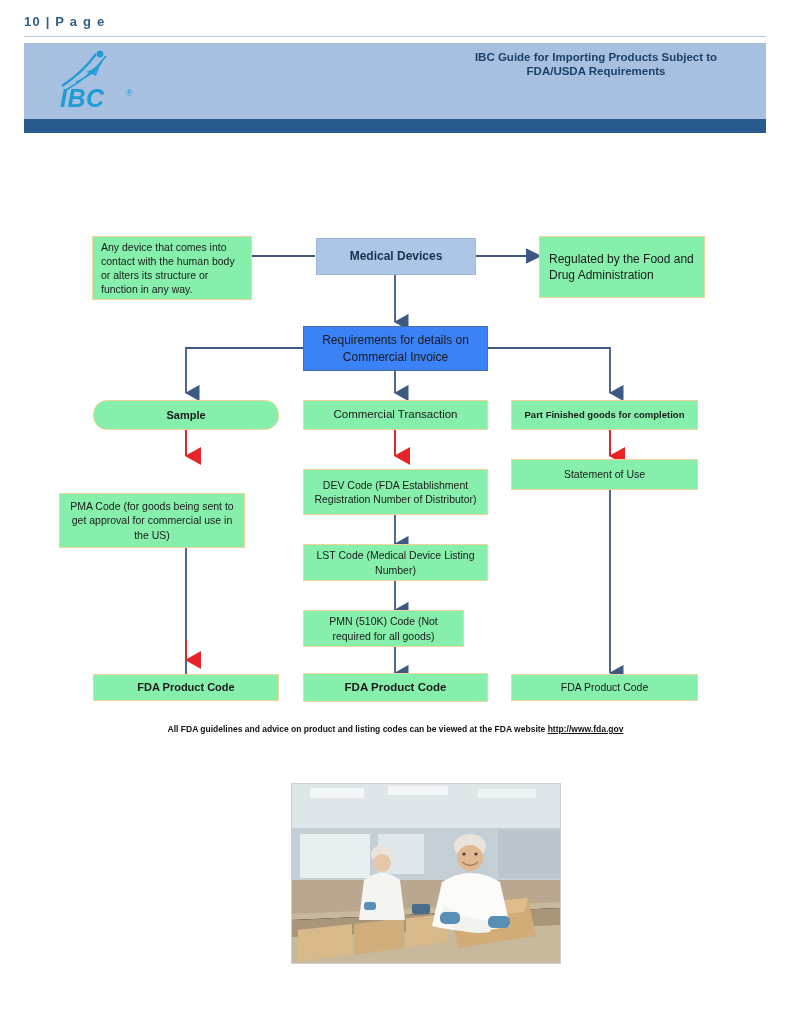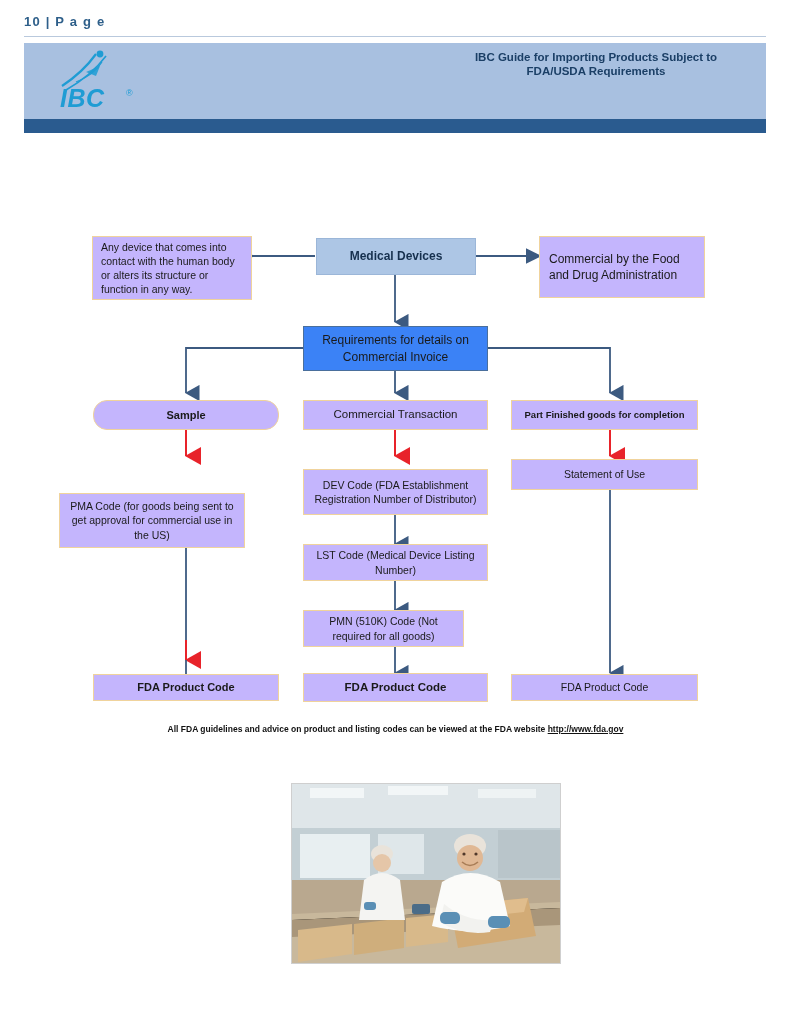--- a/index.html
+++ b/index.html
@@ -104,21 +104,21 @@
     display: flex;
     align-items: center;
     justify-content: center;
     text-align: center;
     font-size: 10.5px;
     color: #1a1a1a;
     line-height: 1.35;
     padding: 4px 6px;
   }
   .node.tan {
-    background: #c4b5fd;
+    background: #86efac;
     border: 1px solid #f0d39c;
   }
   .node.blue {
     background: #adc6e5;
     border: 1px solid #9bb6d8;
     font-size: 12px;
     font-weight: bold;
     color: #16304e;
   }
   .node.plain {
@@ -237,21 +237,21 @@
 
     <line x1="610" y1="430" x2="610" y2="456" stroke="#e8232a" stroke-width="2" marker-end="url(#arrBred)"></line>
 
     <line x1="610" y1="490" x2="610" y2="673" stroke="#3c5a80" stroke-width="1.8" marker-end="url(#arrB)"></line>
   </svg>
 
   <div class="node blue" style="left:316px; top:238px; width:160px; height:37px;">Medical Devices</div>
 
   <div class="node tan" style="left:92px; top:236px; width:160px; height:64px; text-align:left; justify-content:flex-start; padding:6px 8px;">Any device that comes into contact with the human body or alters its structure  or function in any way.</div>
 
-  <div class="node tan big" style="left:539px; top:236px; width:166px; height:62px; text-align:left; justify-content:flex-start; padding:6px 9px;">Commercial by the Food and Drug Administration</div>
+  <div class="node tan big" style="left:539px; top:236px; width:166px; height:62px; text-align:left; justify-content:flex-start; padding:6px 9px;">Regulated by the Food and Drug Administration</div>
 
   <div class="node plain big" style="left:303px; top:326px; width:185px; height:45px;">Requirements for details on Commercial Invoice</div>
 
   <div class="node tan bold" style="left:93px; top:400px; width:186px; height:30px;">Sample</div>
 
   <div class="node tan" style="left:303px; top:400px; width:185px; height:30px; font-size:11.5px;">Commercial   Transaction</div>
 
   <div class="node tan" style="left:511px; top:400px; width:187px; height:30px; font-size:9.5px; font-weight:bold;">Part Finished goods for completion</div>
 
   <div class="node tan" style="left:59px; top:493px; width:186px; height:55px;">PMA Code (for goods being sent to get approval for commercial use in the US)</div>

